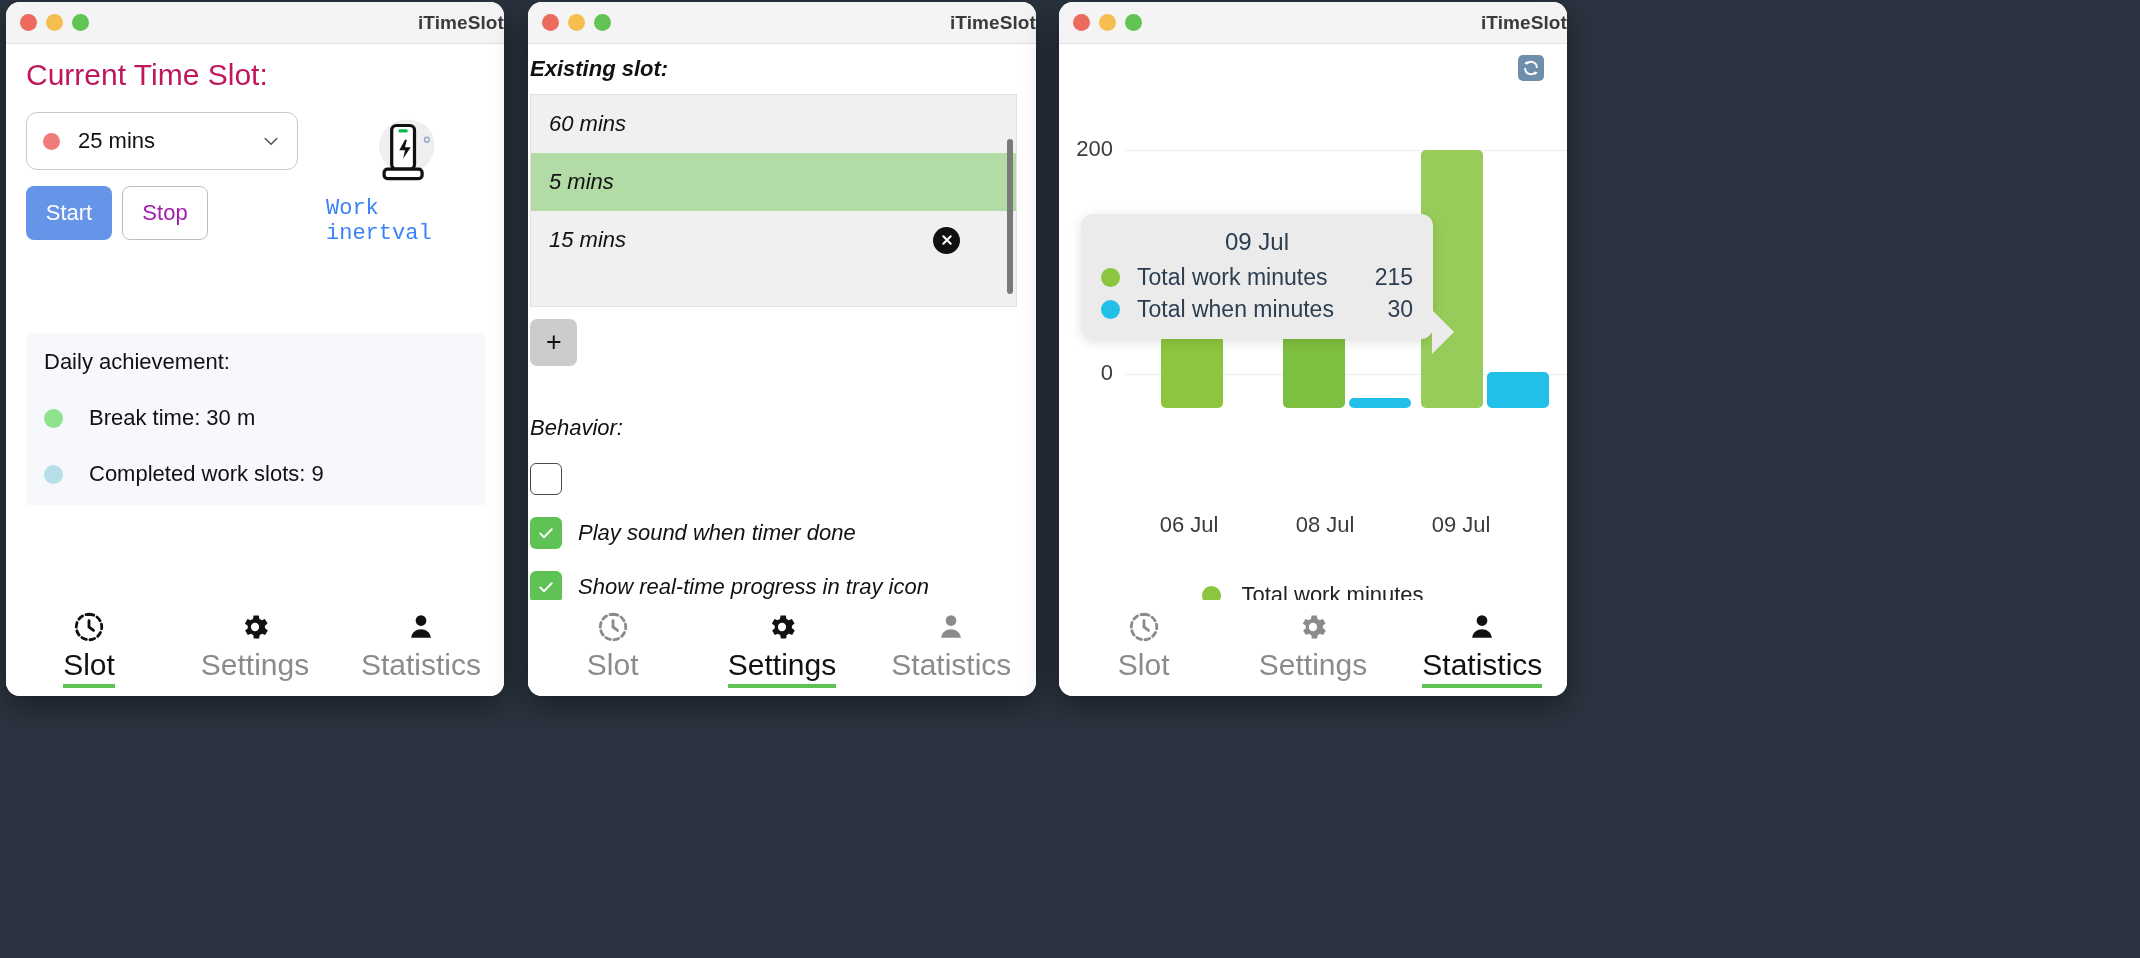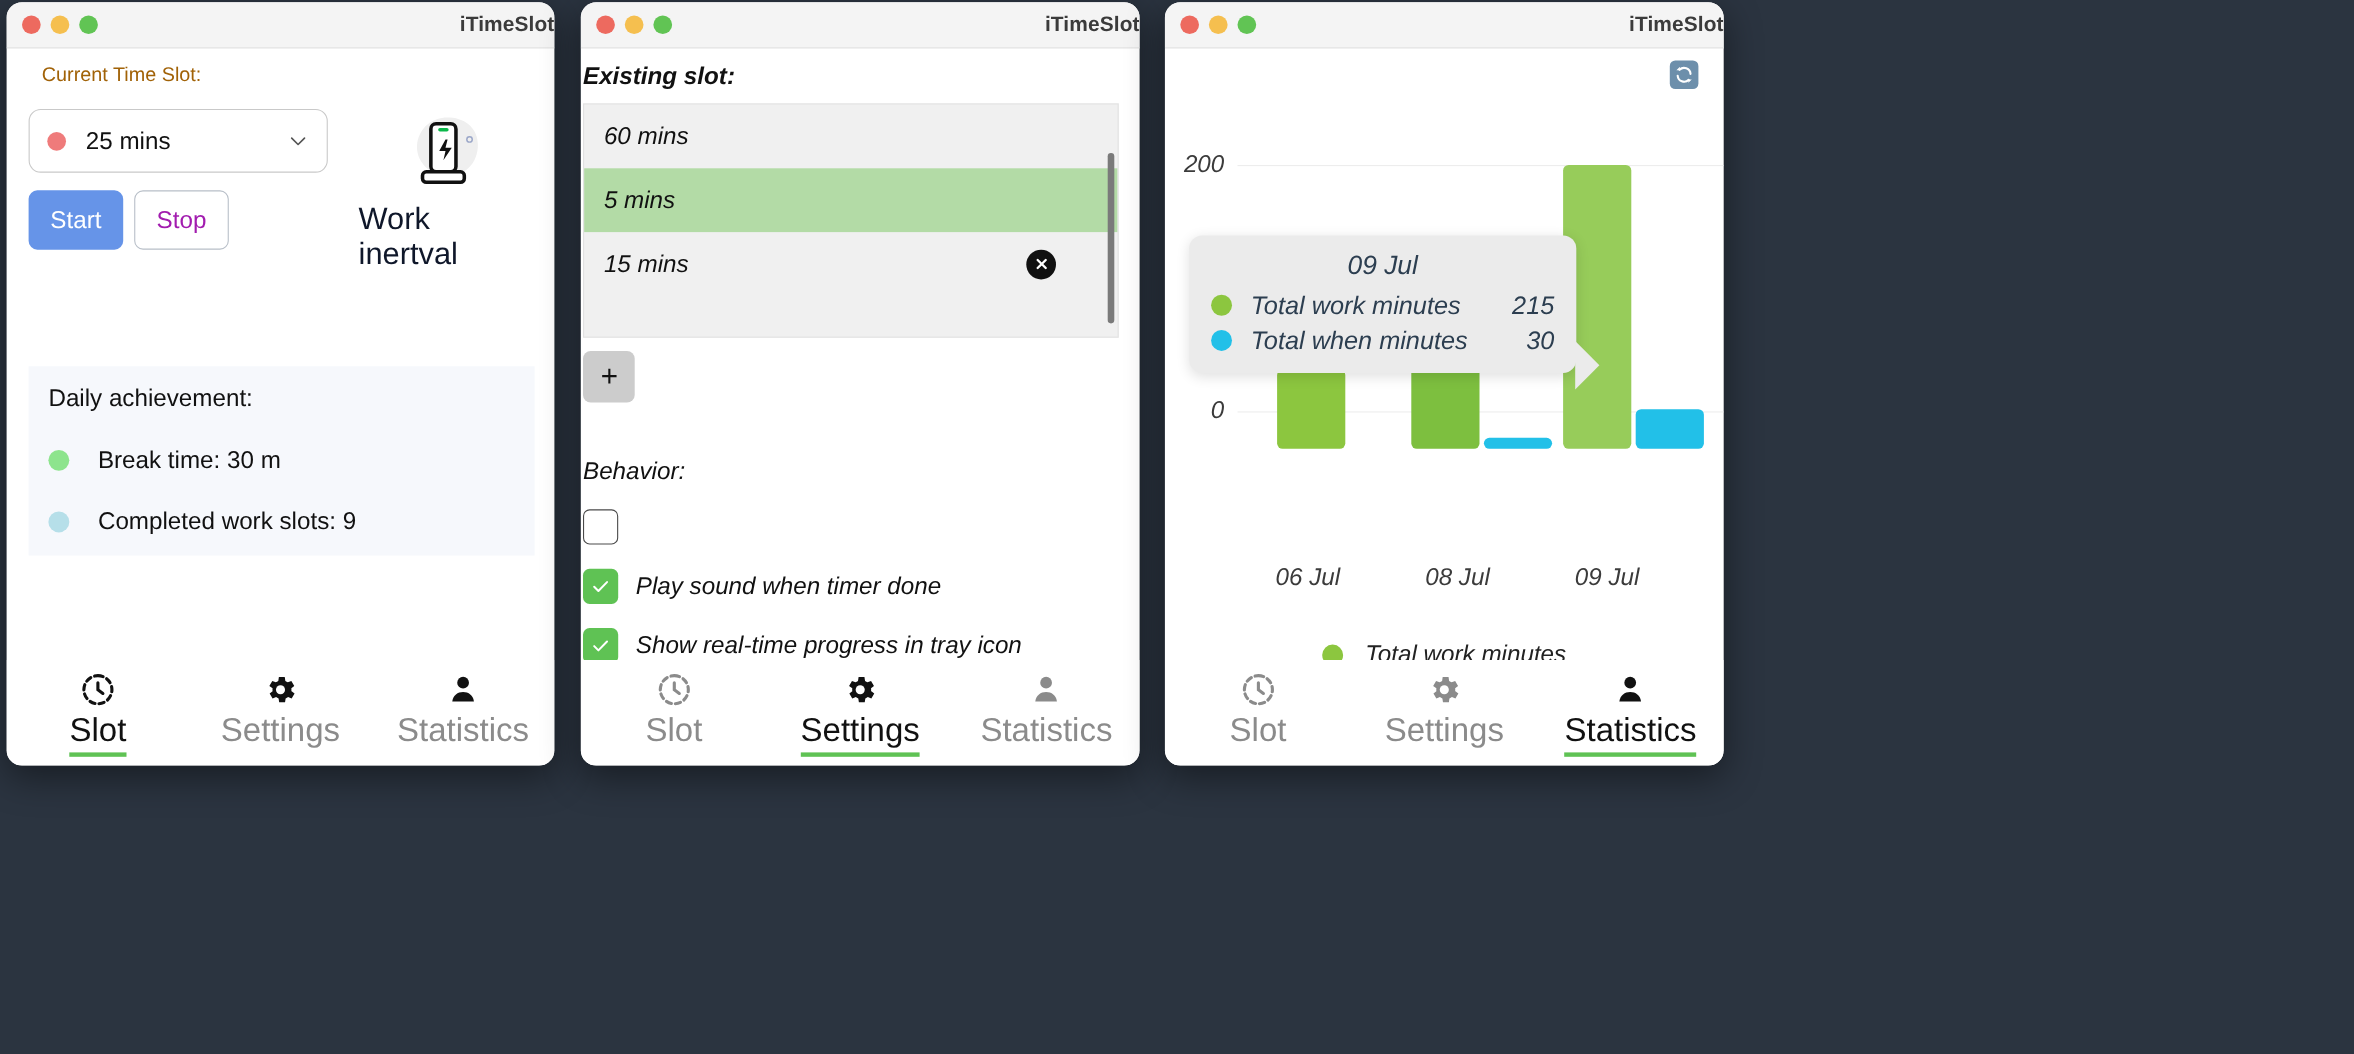--- a/index.html
+++ b/index.html
@@ -86,21 +86,21 @@
   }
   .navitem.active .navlabel {
     color: #111;
     border-bottom-color: #5fc254;
   }
   .navicon svg { display: block; }
 
   
   #win1 { left: 6px; top: 2px; width: 498px; height: 694px; }
   .w1pad { padding: 14px 20px 0 20px; }
-  .label-hd { font-size: 18px; color: #a16207; margin-left: 12px; }
+  .label-hd { font-size: 30px; color: #be185d; }
   .row-top { display: flex; align-items: flex-start; }
   .col-left { flex: 0 0 300px; }
   .select {
     margin-top: 20px;
     width: 272px; height: 58px;
     border: 1.5px solid #c9c9c9;
     border-radius: 11px;
     display: flex; align-items: center;
     padding: 0 16px;
     background: #fff;
@@ -123,21 +123,21 @@
     flex: 1 1 auto;
     display: flex; flex-direction: column;
     align-items: center;
     padding-top: 22px;
   }
   .phone-blob {
     width: 76px; height: 80px;
     position: relative;
     display: flex; align-items: center; justify-content: center;
   }
-  .icon-caption { font-size: 28px; color: #0f172a; margin-top: 2px; }
+  .icon-caption { font-size: 22px; color: #3b82f6; margin-top: 2px; font-family: Liberation Mono, monospace; }
 
   .achieve {
     position: absolute;
     left: 20px; top: 289px;
     width: 460px;
     background: #f6f8fc;
     padding: 16px 0 18px 18px;
   }
   .achieve-title { font-size: 22px; color: #111; }
   .ach-row { display: flex; align-items: center; margin-top: 30px; }
@@ -215,21 +215,21 @@
     right: 23px; top: 11px;
     width: 26px; height: 26px;
     border-radius: 5px;
     background: #6d8fab;
     display: flex; align-items: center; justify-content: center;
     cursor: pointer;
   }
   .plot {
     position: absolute;
     left: 0; top: 64px;
-    width: 564px; height: 300px; font-style: italic;
+    width: 564px; height: 300px;
   }
   .ytick {
     position: absolute;
     font-size: 22px;
     color: #3b3b3b;
     text-align: right;
     width: 54px;
   }
   .gridline {
     position: absolute;

